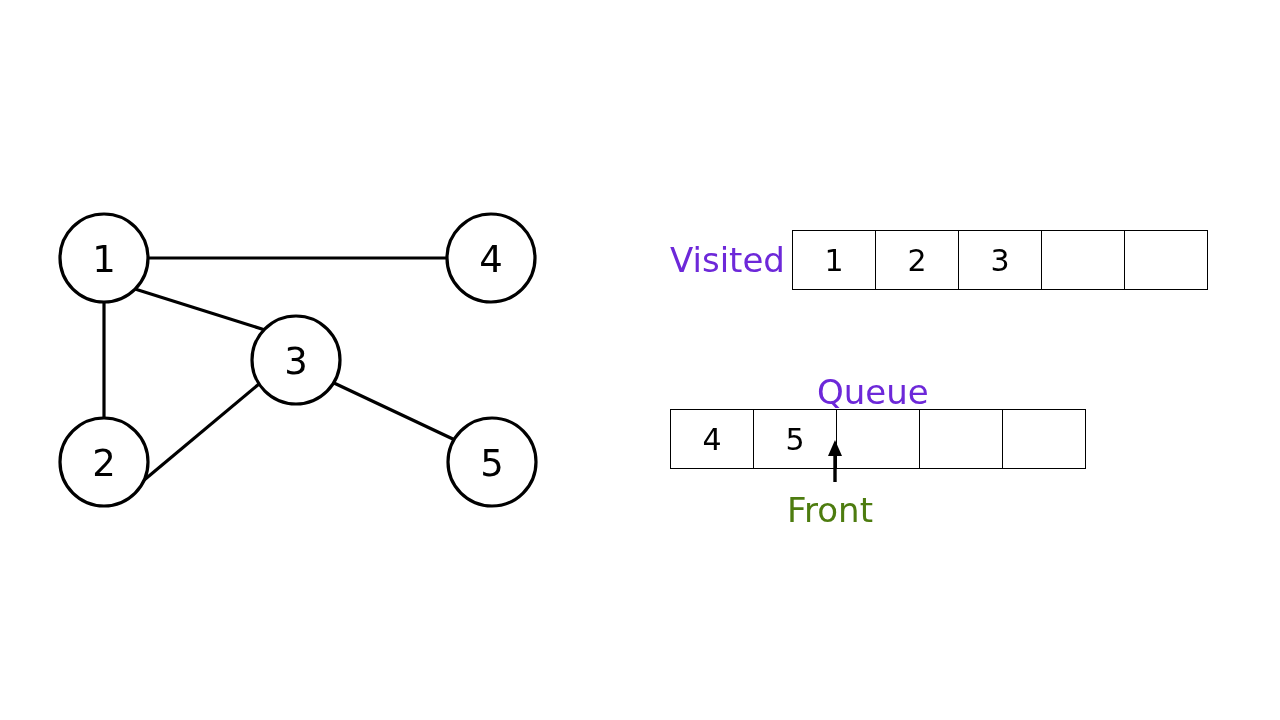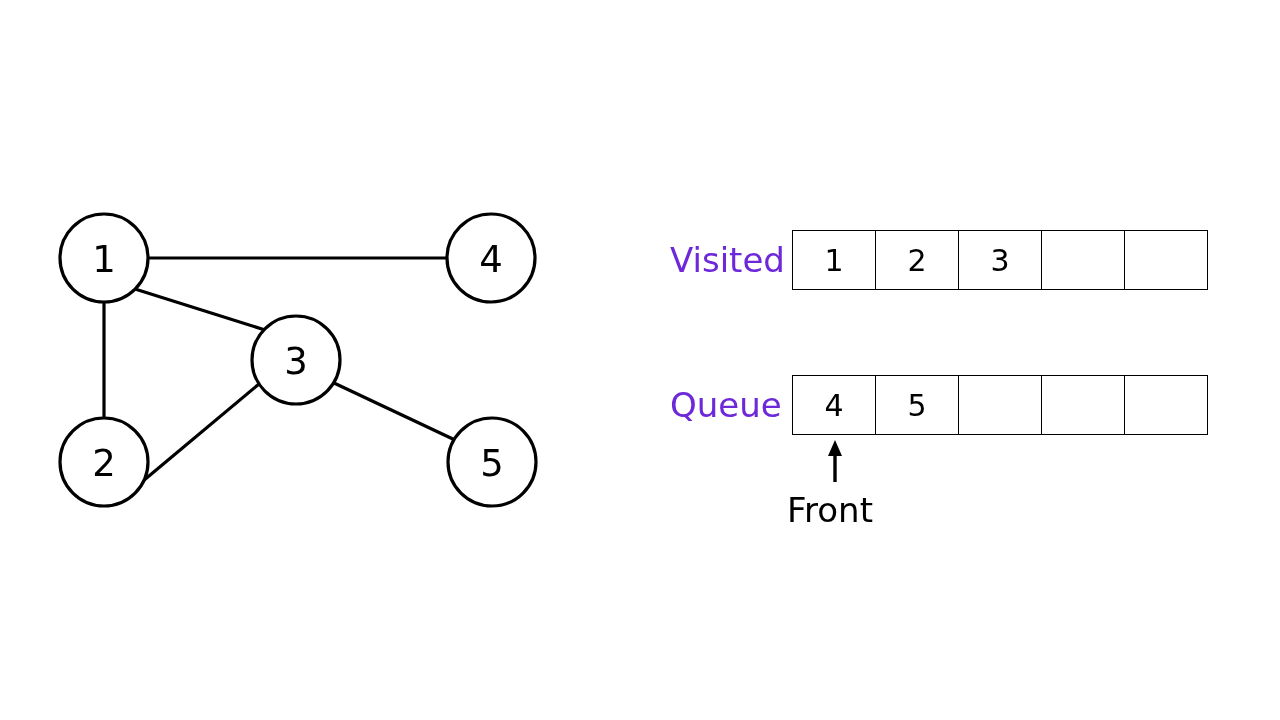--- a/index.html
+++ b/index.html
@@ -64,21 +64,21 @@
     width: 660px;
     height: 720px;
   }
 
   .array-block {
     position: absolute;
     display: flex;
     align-items: center;
   }
   #visited-block { left: 50px; top: 230px; }
-  #queue-block   { left: 50px; top: 375px; }
+  #queue-block   { left: 50px; top: 375px; flex-direction: column; }
 
   .array-label {
     font-size: 34px;
     line-height: 1;
     color: #6d28d9;
     white-space: nowrap;
     text-align: right;
     width: 122px;
     padding-right: 13px;
     box-sizing: border-box;
@@ -124,21 +124,21 @@
   }
   .front-arrow-head {
     fill: #000000;
   }
   #front-label {
     position: absolute;
     left: -5px;
     top: 56px;
     font-size: 34px;
     line-height: 1;
-    color: #000000;
+    color: #4d7c0f;
     white-space: nowrap;
     font-family: "DejaVu Sans", "Liberation Sans", sans-serif;
   }
 </style>
 </head>
 <body>
 
 <div id="stage">
 
   <div id="graph-panel">

